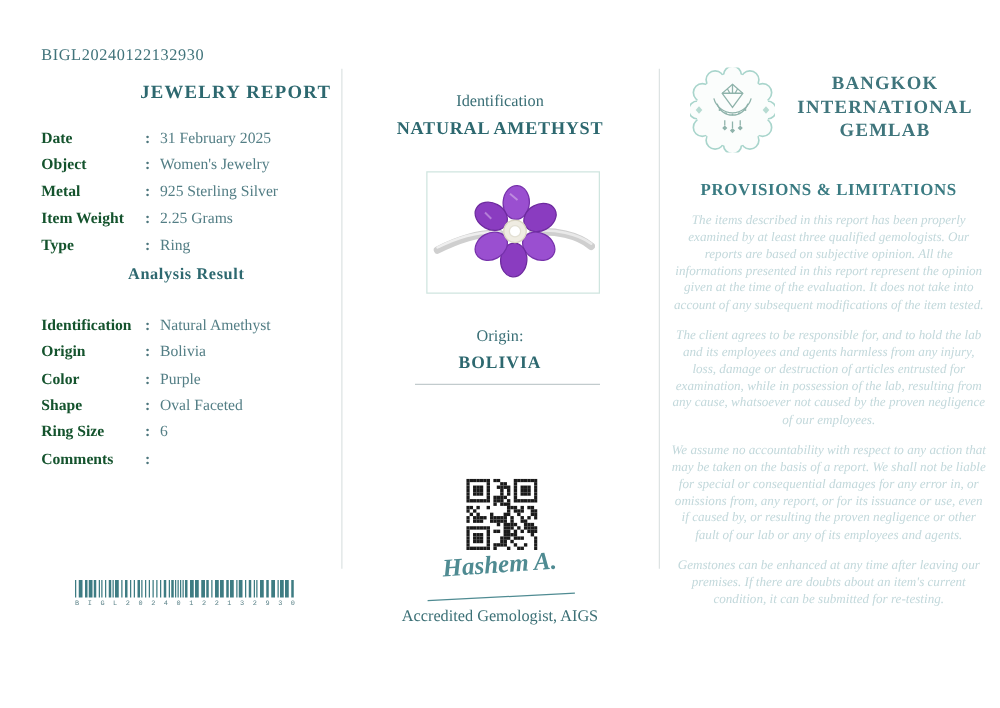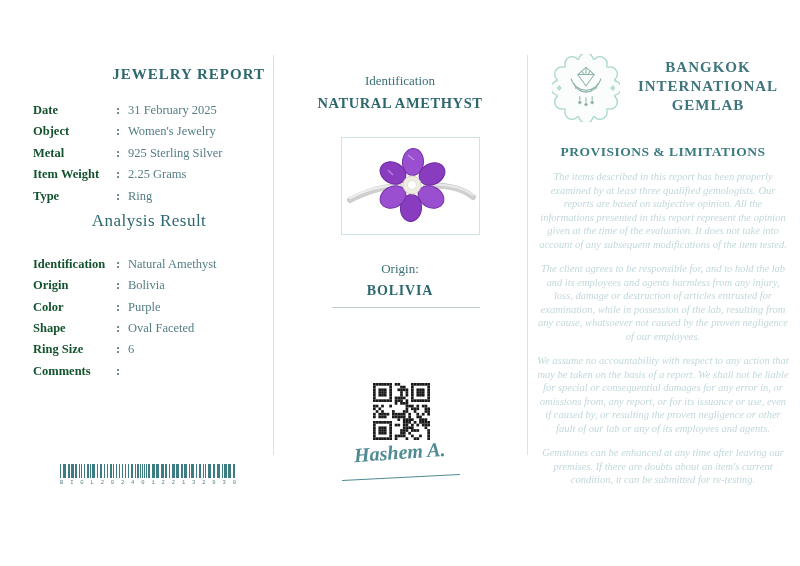--- a/index.html
+++ b/index.html
@@ -13,21 +13,21 @@
   .vdivider.d1 { left:273px; }
   .vdivider.d2 { left:527px; }
 
   
   .left-panel { position:absolute; left:33px; top:66px; width:232px; }
   .report-title { text-align:right; font-weight:bold; font-size:15px; letter-spacing:1px; color:#2d686f; margin-bottom:20px; }
   .field-row { display:flex; margin-bottom:7px; font-size:12.5px; line-height:1.15; }
   .field-label { width:83px; font-weight:bold; color:#14532d; flex:none; }
   .field-colon { width:12px; flex:none; color:#4d767d; font-weight:bold; }
   .field-value { flex:1; color:#537e85; }
-  .analysis-title { text-align:center; font-weight:normal; font-size:17px; letter-spacing:0.5px; color:#2d686f; margin:8px 0 26px 0; }
+  .analysis-title { text-align:center; font-weight:bold; font-size:13px; letter-spacing:0.5px; color:#2d686f; margin:8px 0 26px 0; }
 
   .barcode-wrap { position:absolute; left:60px; top:464px; width:176px; }
   .barcode-bars { height:14px; display:flex; align-items:stretch; }
   .barcode-bars i { display:block; height:100%; background:#3e7c83; }
   .barcode-text { margin-top:1px; display:flex; justify-content:space-between; font-family:"Liberation Mono","DejaVu Sans Mono",monospace; font-size:5.5px; color:#5b8288; }
 
   
   .center-panel { position:absolute; left:280px; top:55px; width:240px; text-align:center; }
   .ident-label { font-size:13px; color:#3a6f76; margin-top:18px; }
   .ident-value { font-size:14.5px; font-weight:bold; letter-spacing:0.6px; color:#2d686f; margin-top:6px; }
@@ -48,20 +48,21 @@
   .lab-name { flex:1; text-align:center; font-size:15px; font-weight:bold; letter-spacing:1px; line-height:1.25; color:#3f757c; margin-top:8px; }
   .provisions-title { text-align:center; font-size:13.5px; font-weight:bold; letter-spacing:0.5px; color:#3a7b82; margin-top:22px; }
   .provisions { margin-top:10px; }
   .provisions p { font-style:italic; font-size:10.5px; line-height:13.5px; text-align:center; color:#c2d8db; margin-bottom:11px; }
 </style>
 </head>
 <body>
 
 <div class="page">
 
+  <div class="report-number">BIGL20240122132930</div>
 
   <div class="vdivider d1"></div>
   <div class="vdivider d2"></div>
 
   <div class="left-panel">
     <div class="report-title">JEWELRY REPORT</div>
 
     <div class="field-row">
       <span class="field-label">Date</span>
       <span class="field-colon">:</span>
@@ -459,20 +460,21 @@
           <rect x="32.57" y="54.29" width="2.71" height="2.71" fill="#1a1a1a"></rect>
           <rect x="40.71" y="54.29" width="2.71" height="2.71" fill="#1a1a1a"></rect>
           <rect x="43.43" y="54.29" width="2.71" height="2.71" fill="#1a1a1a"></rect>
           <rect x="54.29" y="54.29" width="2.71" height="2.71" fill="#1a1a1a"></rect>
         </svg></div>
 
     <div class="signature">
       <span class="signature-name">Hashem A.</span>
     </div>
     <div class="signature-line"></div>
+    <div class="signer-title">Accredited Gemologist, AIGS</div>
   </div>
 
   <div class="right-panel">
     <div class="lab-head">
       <svg class="lab-logo" viewBox="0 0 66 66">
         <g stroke="#a9d5cc" stroke-width="1.3" fill="#fbfdfc">
           <circle cx="60" cy="33" r="7"></circle>
             <circle cx="56.4" cy="46.5" r="7"></circle>
           <circle cx="46.5" cy="56.4" r="7"></circle>
             <circle cx="33" cy="60" r="7"></circle>

